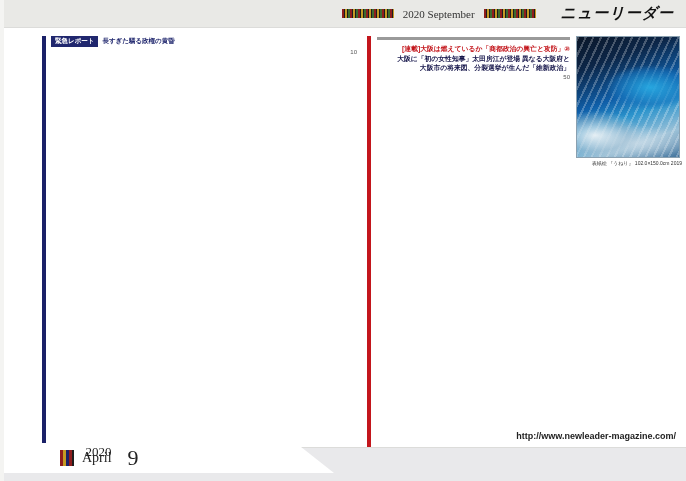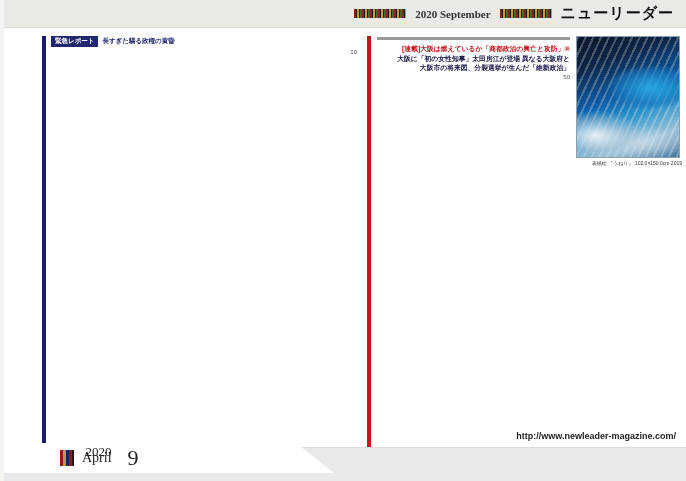--- a/index.html
+++ b/index.html
@@ -3,22 +3,22 @@
 <meta charset="utf-8">
 <style>
   html,body{margin:0;padding:0;background:#f4f4f2;}
   .page{position:relative;width:686px;height:481px;background:#ffffff;overflow:hidden;
         font-family:"Liberation Sans","DejaVu Sans",sans-serif;color:#15154a;}
   
   .topbar{height:27px;background:#e9e9e6;display:flex;align-items:center;justify-content:flex-end;
           gap:9px;padding-right:16px;border-bottom:1px solid #dcdcda;}
   .stripes{display:inline-block;width:52px;height:9px;
            background:repeating-linear-gradient(90deg,#8f1d1d 0 2px,#1d1d1d 2px 3px,#c49a23 3px 5px,#1d1d1d 5px 6px,#3c6b2f 6px 8px);}
-  .issue{font-family:"Liberation Serif","DejaVu Serif",serif;font-size:11px;color:#333;font-weight:bold;}
-  .logo{font-size:15px;font-weight:bold;letter-spacing:1px;color:#101010;margin-left:0;}
+  .issue{font-family:"Liberation Serif","DejaVu Serif",serif;font-size:11px;color:#333;}
+  .logo{font-size:15px;font-weight:bold;font-style:italic;letter-spacing:1px;color:#101010;margin-left:16px;}
   
   .content{display:flex;gap:10px;padding:8px 8px 0 38px;}
   .left-col{width:306px;border-left:4px solid #1b2168;padding-left:5px;}
   .right-col{flex:1;min-width:0;}
   
   .toc-item{margin-bottom:2.5px;}
   .label-row{display:flex;gap:4px;align-items:center;margin-bottom:1px;}
   .label-box{background:#20276e;color:#fff;font-size:6.5px;font-weight:bold;padding:1px 4px;white-space:nowrap;}
   .label-note{color:#20276e;font-size:6.5px;font-weight:bold;white-space:nowrap;overflow:hidden;}
   .entry-line{display:flex;align-items:flex-end;font-size:6.8px;line-height:9px;font-weight:bold;color:#15154a;}

